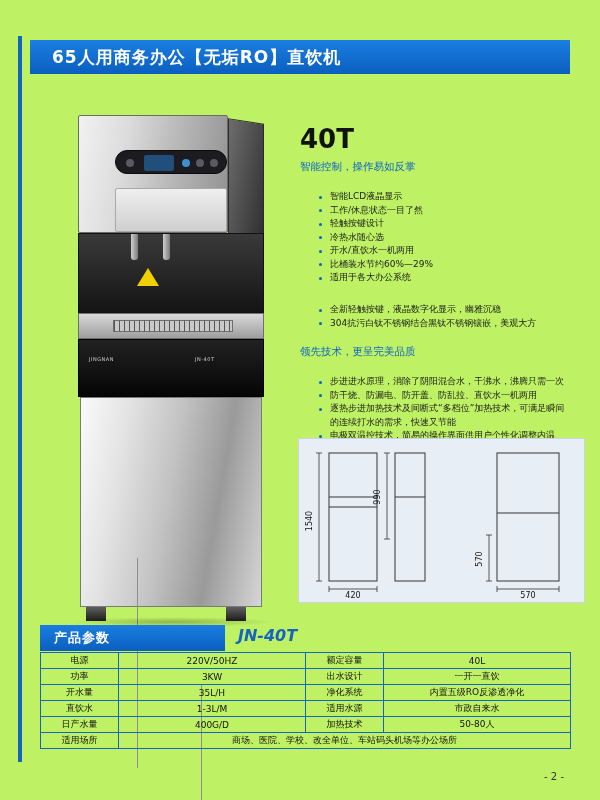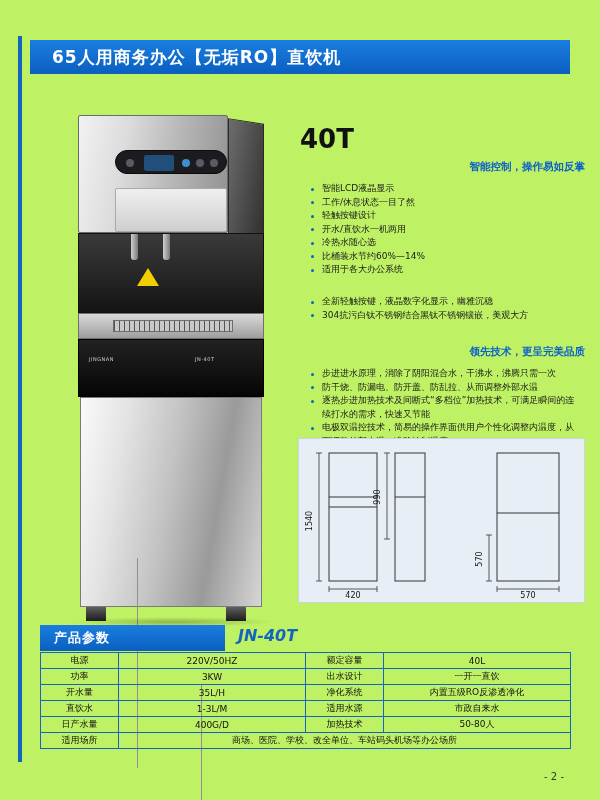--- a/index.html
+++ b/index.html
@@ -183,26 +183,25 @@
     color: #111;
   }
   .sect {
     position: absolute;
     left: 300px;
     width: 285px;
   }
   .sect-title {
     color: #0d62c8;
     font-size: 10.5px;
-    font-weight: bold;
+    font-weight: normal;
     margin-bottom: 3px;
-    text-align: right;
   }
   ul.feat {
-    margin: 8px; padding: 0 0 0 12px;
+    margin: 16px; padding: 0 0 0 12px;
     list-style: none;
   }
   ul.feat li {
     position: relative;
     font-size: 9px;
     line-height: 13.5px;
     color: #1a1a1a;
     padding-left: 2px;
   }
   ul.feat li:before {
@@ -319,39 +318,39 @@
   </div>
 
   <div class="model">40T</div>
 
   <div class="sect s1">
     <div class="sect-title">智能控制，操作易如反掌</div>
     <ul class="feat">
       <li>智能LCD液晶显示</li>
       <li>工作/休息状态一目了然</li>
       <li>轻触按键设计</li>
+      <li>冷热水随心选</li>
       <li>开水/直饮水一机两用</li>
-      <li>冷热水随心选</li>
-      <li>比桶装水节约60%—14%</li>
+      <li>比桶装水节约60%—29%</li>
       <li>适用于各大办公系统</li>
     </ul>
   </div>
 
   <div class="sect s2">
     <ul class="feat">
       <li>全新轻触按键，液晶数字化显示，幽雅沉稳</li>
       <li>304抗污白钛不锈钢结合黑钛不锈钢镶嵌，美观大方</li>
     </ul>
   </div>
 
   <div class="sect s3">
     <div class="sect-title">领先技术，更呈完美品质</div>
     <ul class="feat">
       <li>步进进水原理，消除了阴阳混合水，干沸水，沸腾只需一次</li>
-      <li>防干烧、防漏电、防开盖、防乱拉、从而调整外部水温</li>
+      <li>防干烧、防漏电、防开盖、防乱拉、直饮水一机两用</li>
       <li>逐热步进加热技术及间断式“多档位”加热技术，可满足瞬间的连续打水的需求，快速又节能</li>
       <li>电极双温控技术，简易的操作界面供用户个性化调整内温度，从而调整外部水温，准确控制温度</li>
     </ul>
   </div>
 
   <div class="dim-box">
     <svg class="dim-svg" width="285" height="163" viewBox="0 0 285 163">
 
       <rect x="30" y="14" width="48" height="128" fill="none" stroke="#333" stroke-width="1"></rect>
       <line x1="30" y1="58" x2="78" y2="58" stroke="#333" stroke-width="1"></line>

